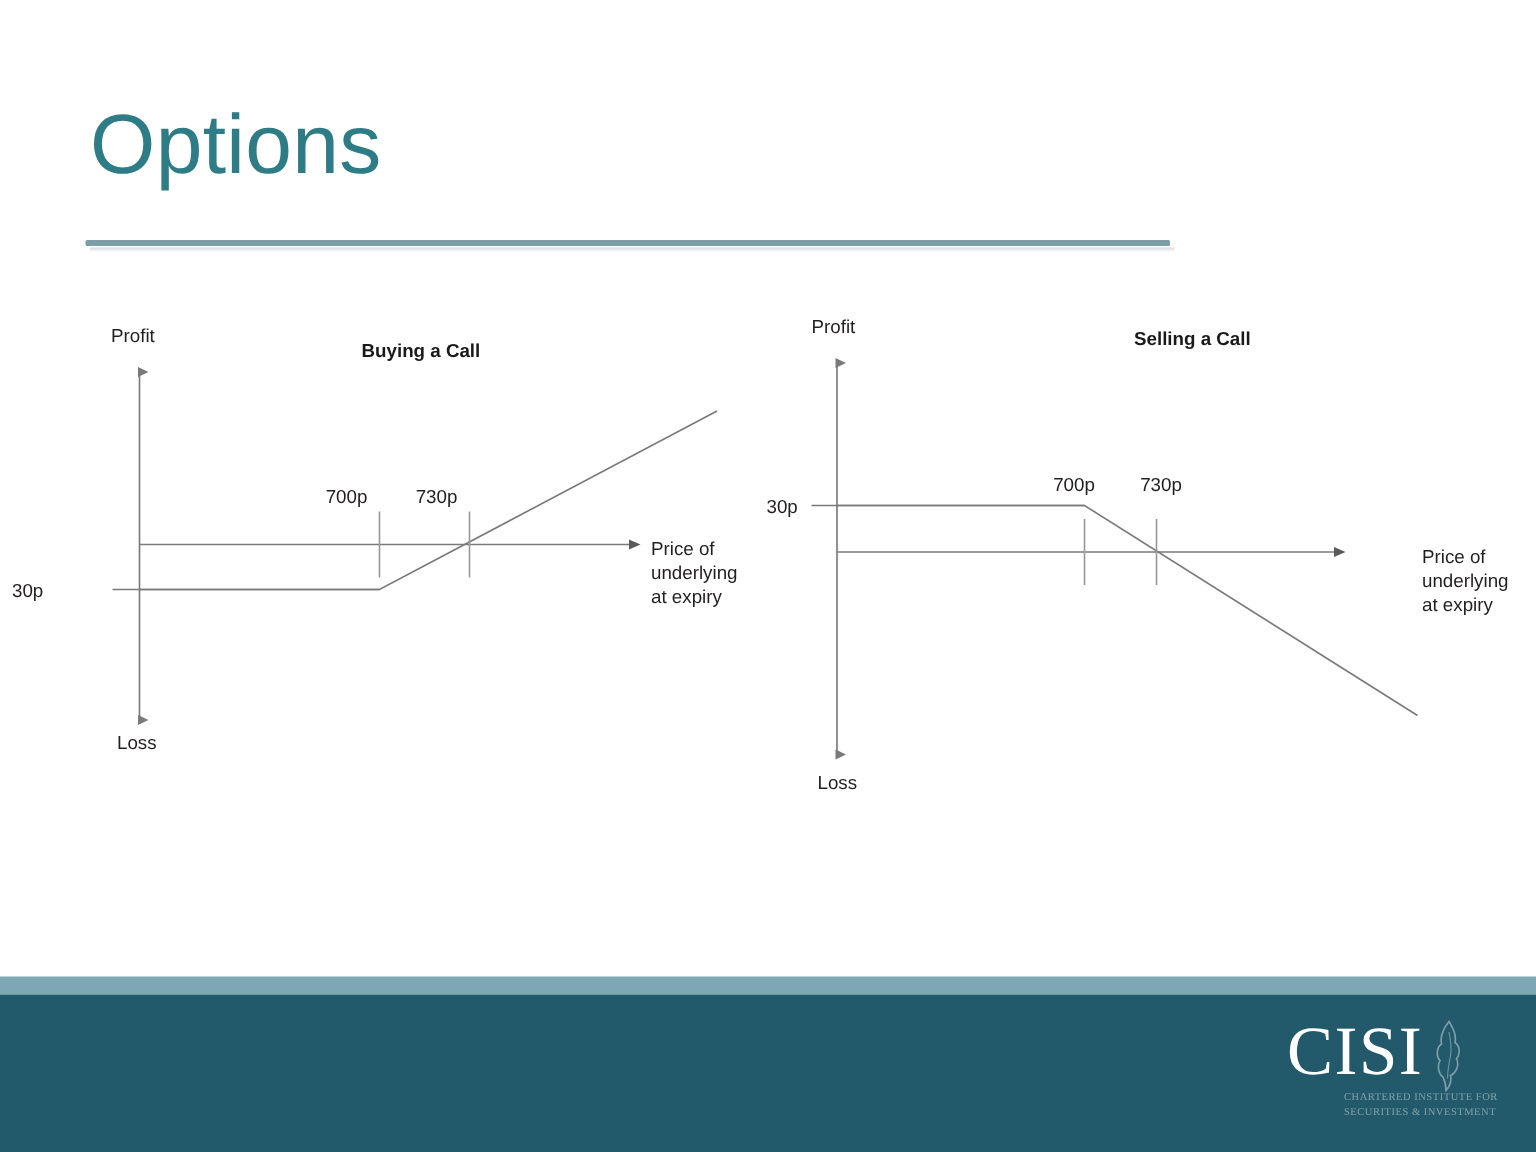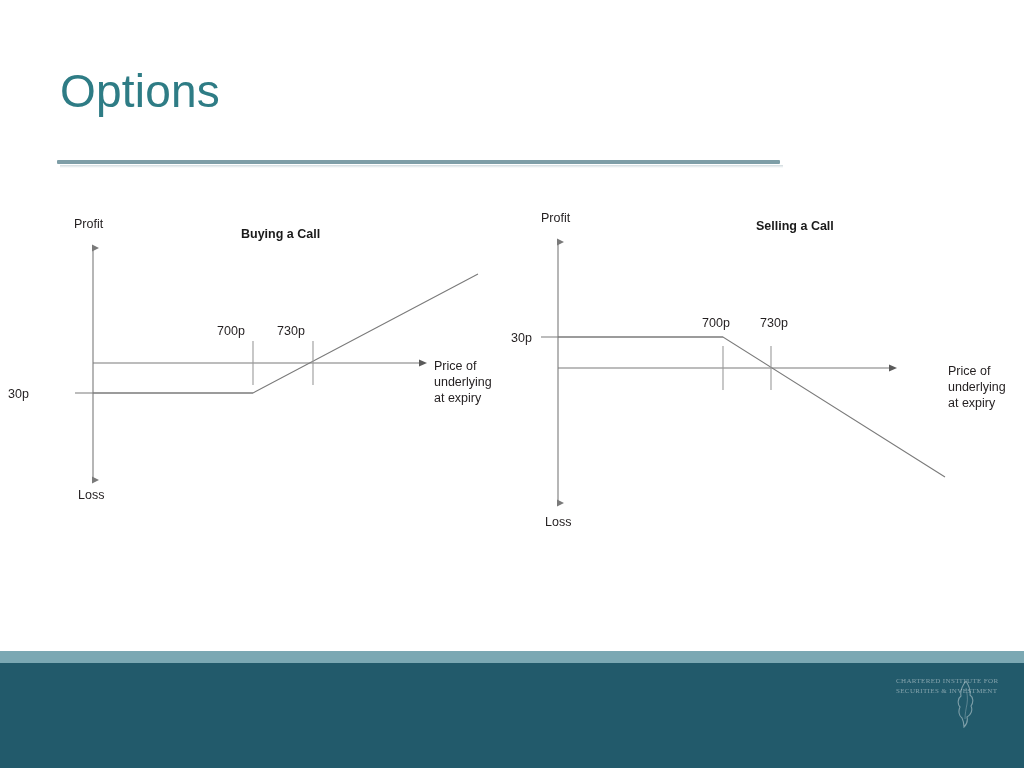--- a/index.html
+++ b/index.html
@@ -14,21 +14,21 @@
     overflow: hidden;
     font-family: "Liberation Sans", sans-serif;
     -webkit-font-smoothing: antialiased;
   }
 
   
   .slide-title {
     position: absolute;
     left: 60px;
     top: 68px;
-    font-size: 46px;
+    font-size: 56px;
     font-weight: 400;
     color: #2E7C85;
     letter-spacing: 0.2px;
     line-height: 1;
     white-space: nowrap;
   }
 
   
   .title-rule {
     position: absolute;
@@ -247,20 +247,21 @@
     <text class="axis-label" x="948" y="185">Price of</text>
     <text class="axis-label" x="948" y="201">underlying</text>
     <text class="axis-label" x="948" y="217">at expiry</text>
   </svg>
 </div>
 
 <div class="footer-light"></div>
 <div class="footer-dark"></div>
 
 <div class="logo">
+  <span class="logo-word">CISI</span>
 
   <svg class="logo-crest" viewBox="0 0 20 48">
     <path d="M10 1 C13 6 15 10 14 15 C17 17 18 22 15 26 C17 30 15 35 11 37
              C12 41 10 45 8 47 C8 43 7 40 6 38 C3 36 2 31 4 27
              C1 24 2 18 5 16 C4 11 6 6 10 1 Z" fill="none" stroke="#ffffff" stroke-width="1.1" opacity="0.75"></path>
     <path d="M10 8 C11 13 12 18 11 24 C10 29 9 34 9 39" fill="none" stroke="#ffffff" stroke-width="0.8" opacity="0.6"></path>
   </svg>
 
   <span class="logo-sub">CHARTERED INSTITUTE FOR</span>
   <span class="logo-sub">SECURITIES &amp; INVESTMENT</span>

